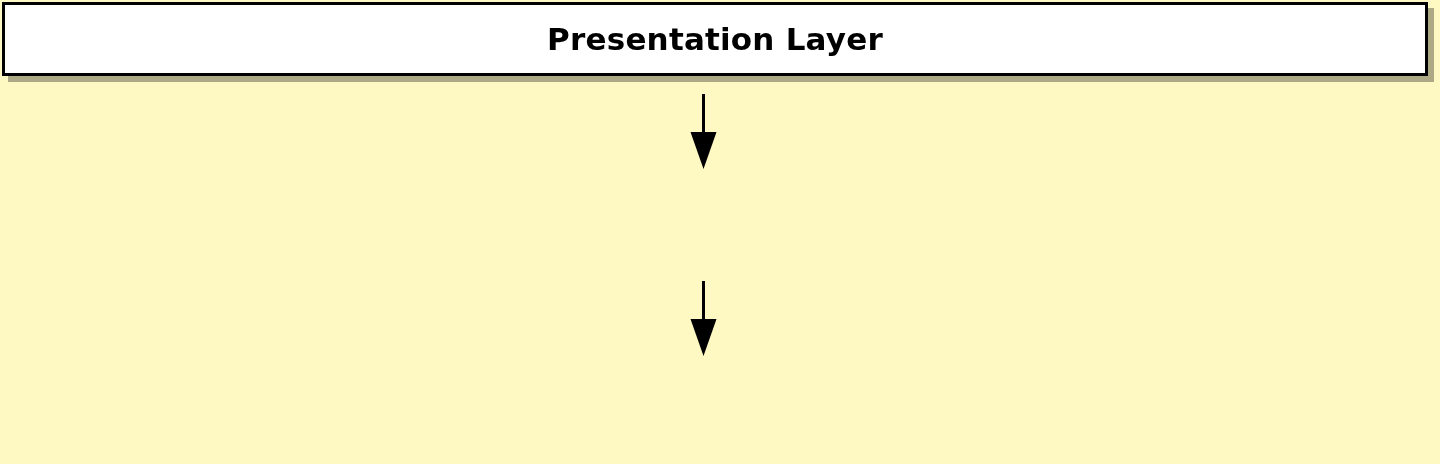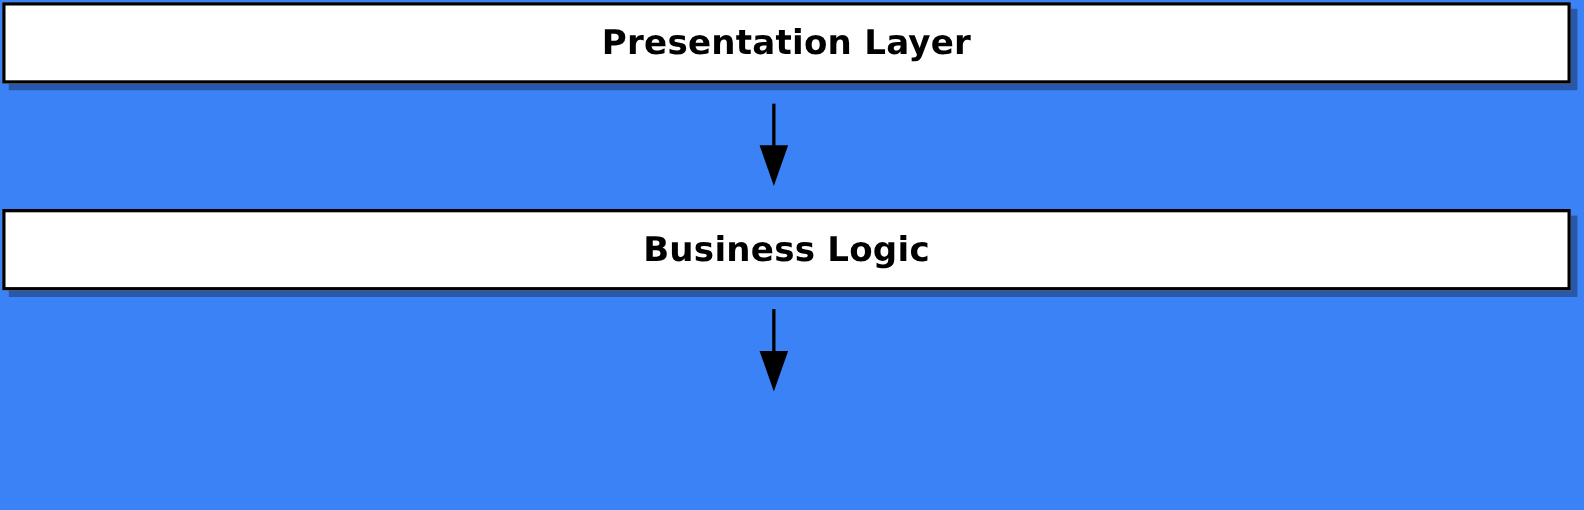--- a/index.html
+++ b/index.html
@@ -7,21 +7,21 @@
     padding: 0;
     background: #ffffff;
   }
   body {
     font-family: "DejaVu Sans", sans-serif;
   }
   #canvas {
     position: relative;
     width: 1440px;
     height: 464px;
-    background: #3b82f6;
+    background: #fef9c3;
     overflow: hidden;
   }
 
   
   .layer-box {
     position: absolute;
     left: 2px;
     width: 1426px;
     height: 74px;
     box-sizing: border-box;
@@ -66,23 +66,20 @@
     <span class="layer-label">Presentation Layer</span>
   </div>
 
   <div class="flow-arrow" id="arrow-1">
     <svg width="27" height="75" viewBox="0 0 27 75" xmlns="http://www.w3.org/2000/svg">
       <rect x="12" y="0" width="3" height="40" fill="#000000"></rect>
       <polygon points="0.5,38 26.5,38 13.5,75" fill="#000000"></polygon>
     </svg>
   </div>
 
-  <div class="layer-box" id="box-business">
-    <span class="layer-label">Business Logic</span>
-  </div>
 
   <div class="flow-arrow" id="arrow-2">
     <svg width="27" height="75" viewBox="0 0 27 75" xmlns="http://www.w3.org/2000/svg">
       <rect x="12" y="0" width="3" height="40" fill="#000000"></rect>
       <polygon points="0.5,38 26.5,38 13.5,75" fill="#000000"></polygon>
     </svg>
   </div>
 
 
 </div>

